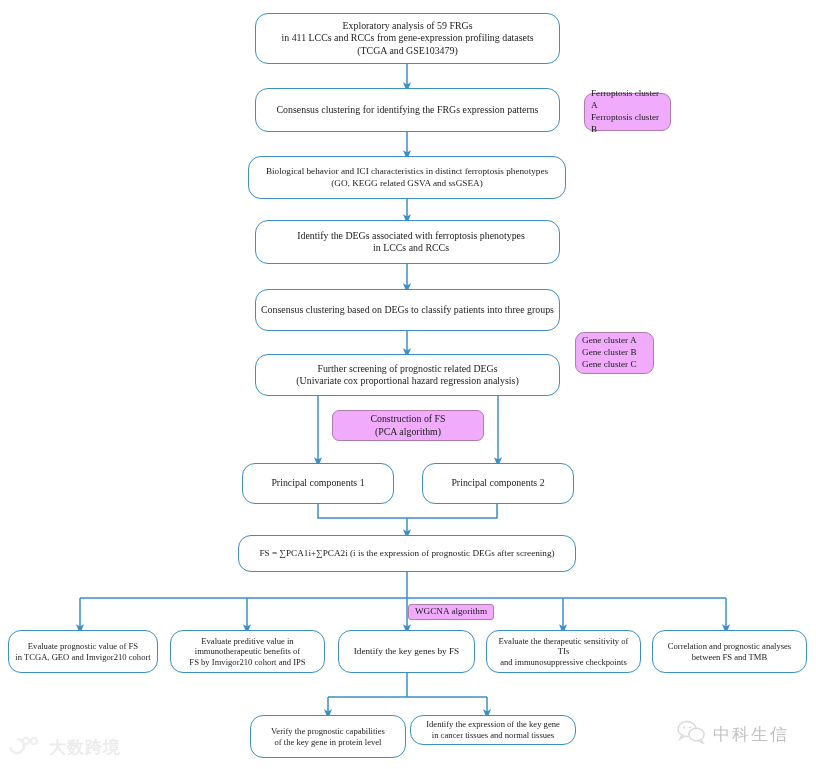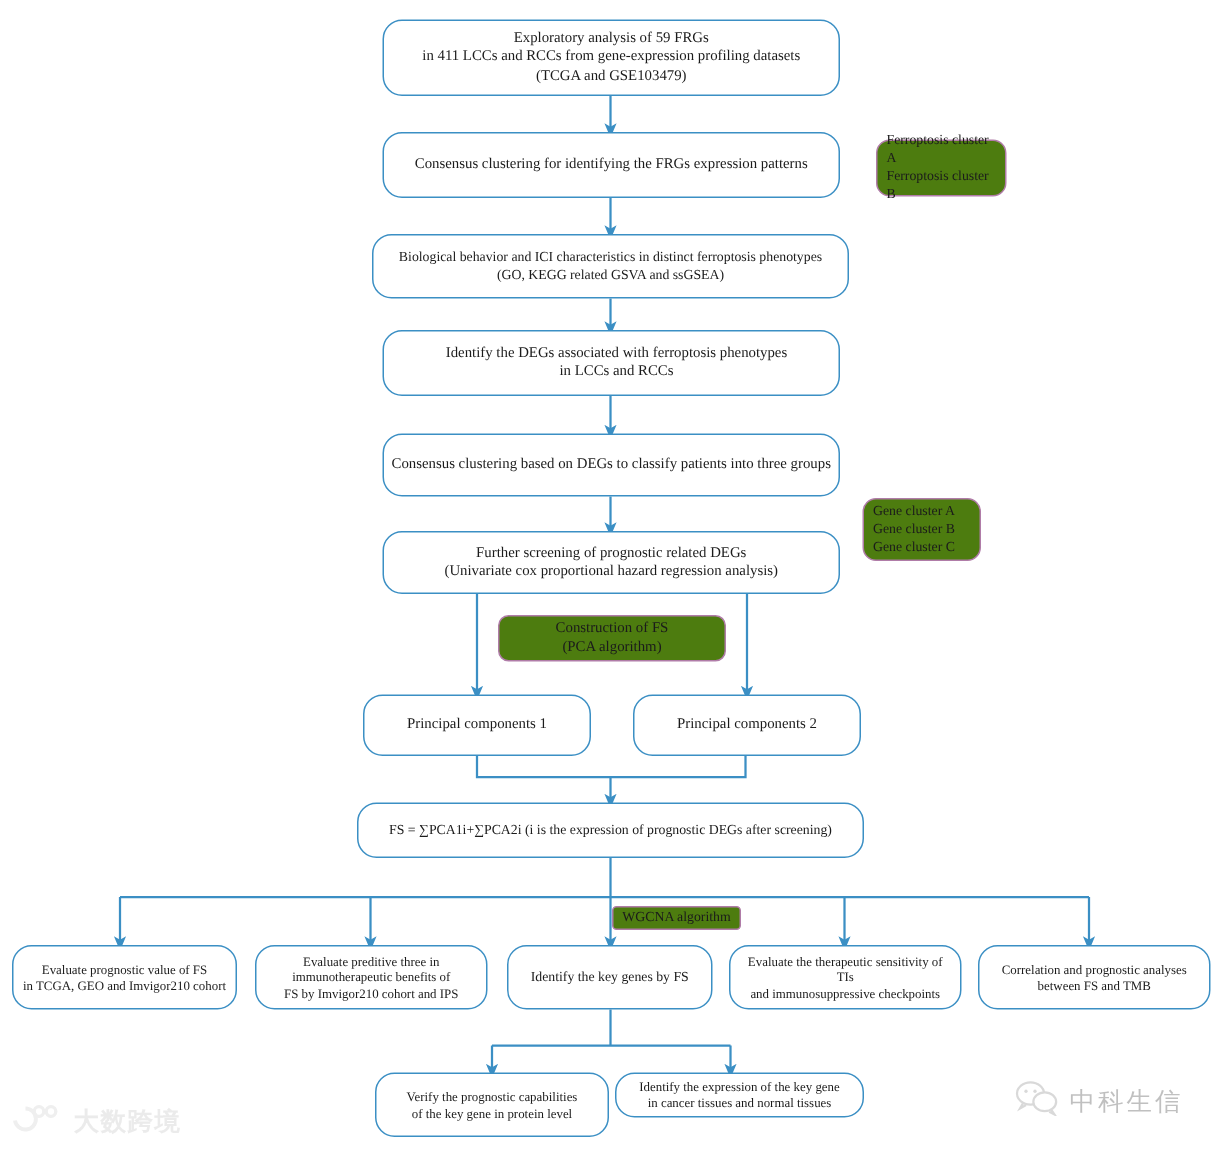--- a/index.html
+++ b/index.html
@@ -41,21 +41,21 @@
     line-height: 1.24;
     color: #1b1b1b;
     padding: 2px 5px;
   }
   .node .txt { display: block; width: 100%; }
   .aux {
     position: absolute;
     box-sizing: border-box;
     border: 1.2px solid #b07ca8;
     border-radius: 9px;
-    background: #4d7c0f;
+    background: #f0abfc;
     display: flex;
     align-items: center;
     justify-content: center;
     text-align: center;
     line-height: 1.3;
     padding: 2px 6px;
   }
   .aux.left-align { justify-content: flex-start; text-align: left; }
   .wm {
     position: absolute;
@@ -183,21 +183,21 @@
 
   <div class="node f10" style="left:8px; top:630px; width:150px; height:43px;">
     <span class="txt">
       <span>Evaluate prognostic value of FS</span><br>
       <span>in TCGA, GEO and Imvigor210 cohort</span>
     </span>
   </div>
 
   <div class="node f10" style="left:170px; top:630px; width:155px; height:43px;">
     <span class="txt">
-      <span>Evaluate  preditive three in</span><br>
+      <span>Evaluate  preditive value in</span><br>
       <span>immunotherapeutic benefits of</span><br>
       <span>FS by Imvigor210 cohort and IPS</span>
     </span>
   </div>
 
   <div class="node f11" style="left:338px; top:630px; width:137px; height:43px;font-family:Liberation Serif, serif;">
     <span class="txt">
       <span>Identify the key genes by FS</span>
     </span>
   </div>

